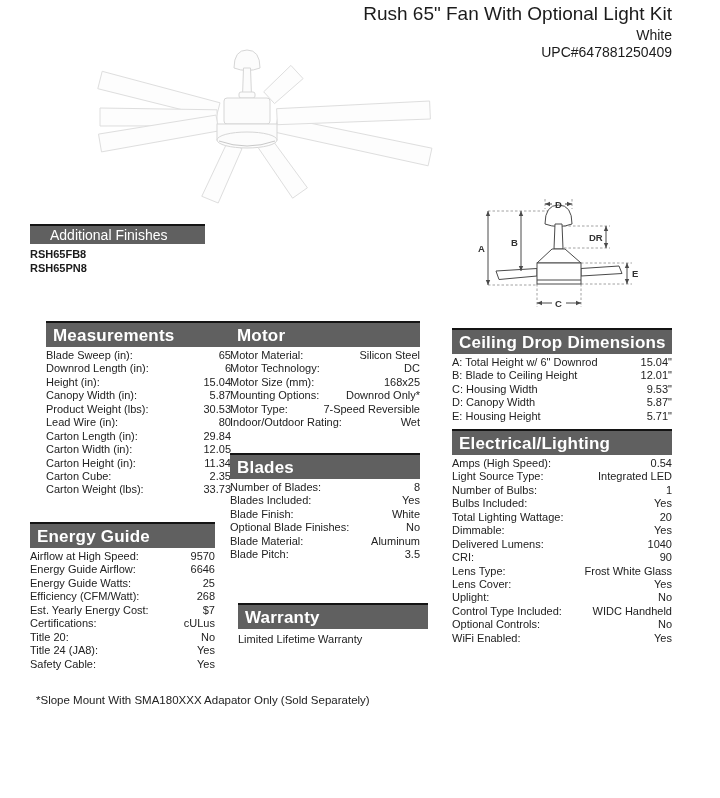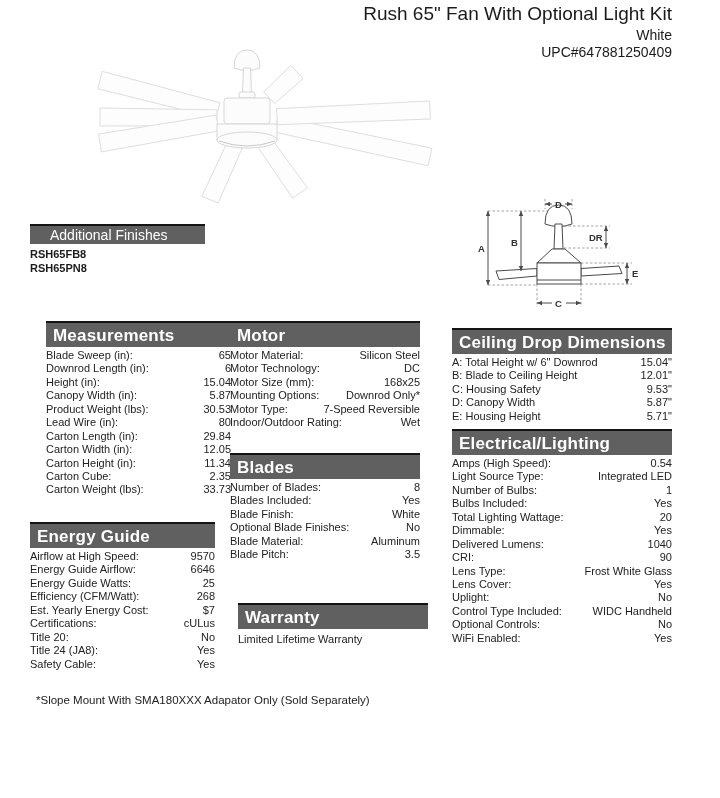--- a/index.html
+++ b/index.html
@@ -328,21 +328,21 @@
 
     <div class="row">
         <span class="lbl">A: Total Height w/ 6" Downrod</span>
         <span class="val">15.04"</span>
       </div>
         <div class="row">
         <span class="lbl">B: Blade to Ceiling Height</span>
         <span class="val">12.01"</span>
       </div>
         <div class="row">
-        <span class="lbl">C: Housing Safety</span>
+        <span class="lbl">C: Housing Width</span>
         <span class="val">9.53"</span>
       </div>
         <div class="row">
         <span class="lbl">D: Canopy Width</span>
         <span class="val">5.87"</span>
       </div>
         <div class="row">
         <span class="lbl">E: Housing Height</span>
         <span class="val">5.71"</span>
       </div>

